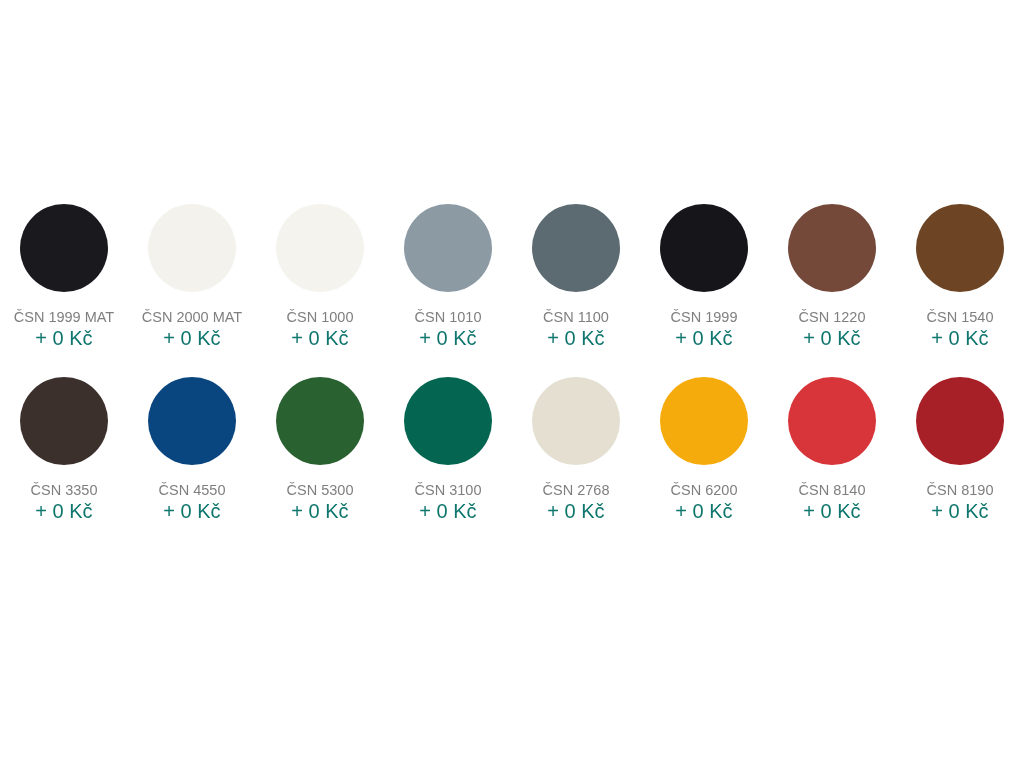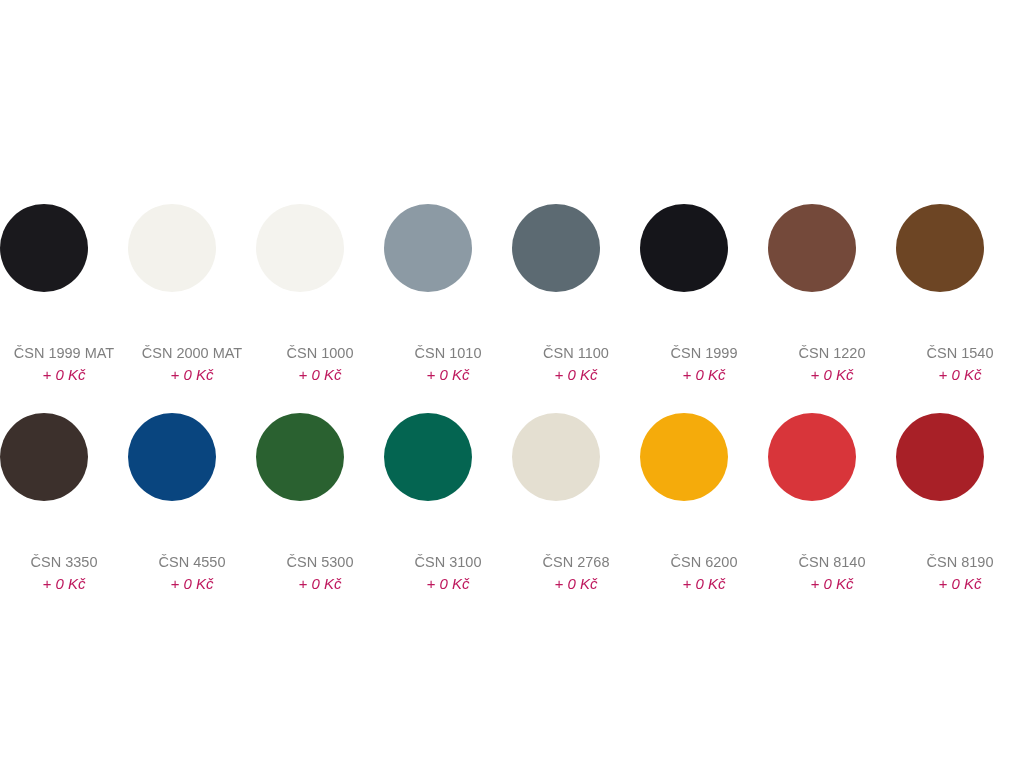--- a/index.html
+++ b/index.html
@@ -23,22 +23,22 @@
   .swatch-grid {
     display: grid;
     grid-template-columns: repeat(8, 128px);
     justify-content: start;
     row-gap: 28px;
   }
   .swatch-cell {
     width: 128px;
     display: flex;
     flex-direction: column;
+    align-items: center;
     cursor: pointer;
-    gap: 36px;
   }
   .swatch-dot {
     width: 88px;
     height: 88px;
     border-radius: 50%;
     background: #cccccc;
     flex: none;
   }
   .swatch-labels {
     margin-top: 15px;
@@ -47,25 +47,24 @@
   }
   .swatch-name {
     display: block;
     font-size: 14.5px;
     line-height: 21px;
     color: #7f7f7f;
     white-space: nowrap;
   }
   .swatch-price {
     display: block;
-    font-size: 15px;
+    font-size: 20px;
     line-height: 21px;
-    color: #be185d;
+    color: #0f766e;
     white-space: nowrap;
-    font-style: italic;
   }
 </style>
 </head>
 <body>
 
 <div id="swatch-picker">
   <div class="swatch-grid">
       <div class="swatch-cell">
         <div class="swatch-dot" style="background: rgb(26, 25, 29);"></div>
         <div class="swatch-labels">

